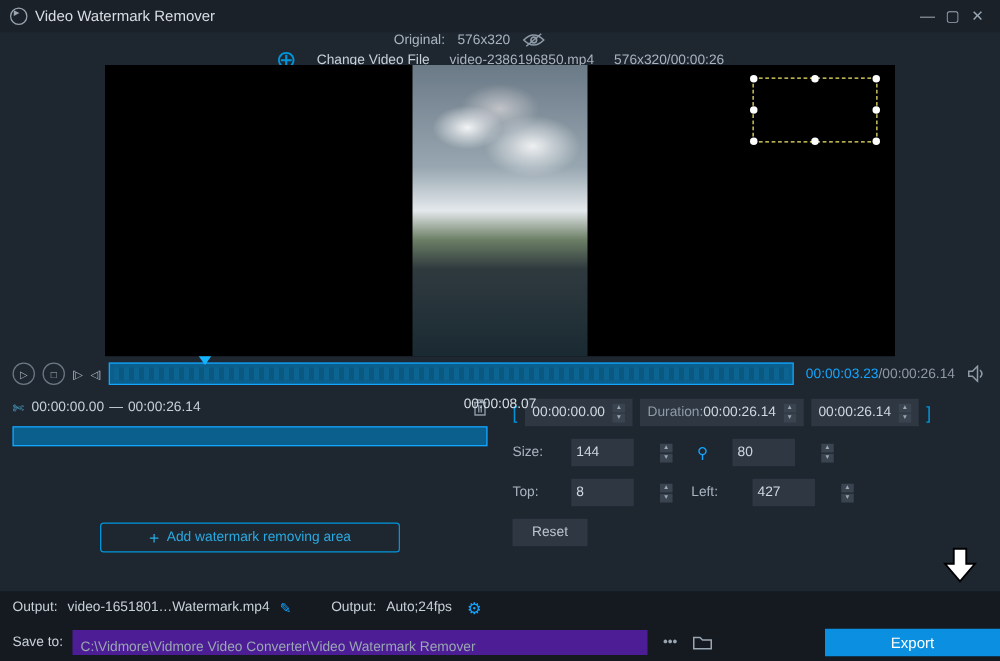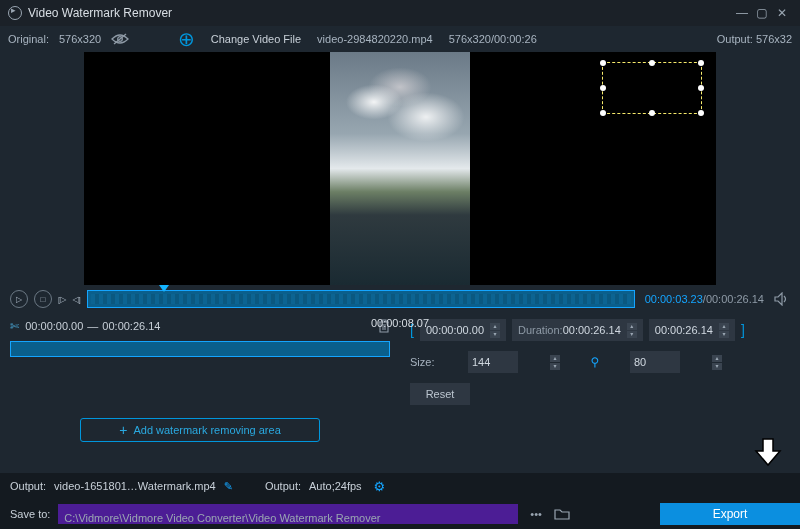--- a/index.html
+++ b/index.html
@@ -2,21 +2,21 @@
 <html><head>
 <meta charset="utf-8">
 <style>
   * { box-sizing: border-box; margin: 0; padding: 0; font-family: -apple-system, "Segoe UI", Arial, sans-serif; }
   html, body { width: 800px; height: 529px; background: #1e2730; color: #c8d0d8; overflow: hidden; font-size: 12px; }
   .titlebar { height: 26px; background: #1b2128; display: flex; align-items: center; padding: 0 8px; }
   .titlebar .logo { width: 14px; height: 14px; border: 1.5px solid #9aa6b2; border-radius: 50%; margin-right: 6px; position: relative; }
   .titlebar .logo::after { content: "▸"; position: absolute; left: 2px; top: -2px; font-size: 9px; color: #9aa6b2; }
   .titlebar .title { font-size: 12px; color: #d8dee4; flex: 1; }
   .titlebar .winbtn { width: 20px; text-align: center; color: #9aa6b2; font-size: 12px; cursor: pointer; }
-  .srcbar { height: 26px; display: flex; align-items: center; font-size: 11px; padding: 0 8px; }
+  .srcbar { height: 26px; display: flex; align-items: center; font-size: 11px; padding: 0 8px; flex-direction: column; }
   .srcbar .orig { width: 170px; display: flex; align-items: center; gap: 10px; color: #a8b4c0; }
   .srcbar .eye { color: #8e9aa6; }
   .srcbar .eye svg { display: block; }
   .srcbar .center { flex: 1; display: flex; align-items: center; gap: 16px; color: #a8b4c0; }
   .srcbar .plus { color: #0096dc; font-size: 20px; line-height: 1; }
   .srcbar .chgsrc { color: #c8d0d8; }
   .srcbar .outdim { color: #a8b4c0; }
   .preview { height: 233px; background: #000; margin: 0 84px; position: relative; }
   .preview .frame { position: absolute; left: 50%; top: 0; transform: translateX(-50%); width: 140px; height: 100%;
     background: linear-gradient(#6b7a87 0%, #97a6b0 35%, #e4e9ec 50%, #6c7f65 60%, #2f3a3f 70%, #1a2a32 100%); }
@@ -47,21 +47,21 @@
   .mid .left .range .trash { margin-left: auto; color: #8e9aa6; cursor: pointer; }
   .mid .left .bar { height: 16px; background: #0a5f8c; margin-top: 8px; border: 1px solid #14a5ff; }
   .mid .left .addbtn { margin-top: auto; margin-bottom: 8px; align-self: center; width: 240px; height: 24px; border: 1px solid #0096dc; border-radius: 3px; color: #2aa9e0; display: flex; align-items: center; justify-content: center; gap: 6px; font-size: 11px; cursor: pointer; }
   .mid .left .plus2 { color: #2aa9e0; font-size: 14px; }
   .mid .right { flex: 1; padding: 6px 10px 0 10px; font-size: 11px; color: #a8b4c0; }
   .timectrl { display: flex; align-items: center; gap: 6px; margin-bottom: 10px; }
   .br { color: #0096dc; font-size: 14px; }
   .tbox { background: #2e3742; height: 22px; display: flex; align-items: center; padding: 0 6px; color: #d0d8e0; }
   .spin { display: flex; flex-direction: column; margin-left: 6px; gap: 1px; }
   .spin div { width: 10px; height: 7px; background: #3a4450; font-size: 6px; color: #9aa6b2; text-align: center; line-height: 7px; cursor: pointer; }
-  .row { display: flex; align-items: center; gap: 26px; margin-bottom: 10px; }
+  .row { display: flex; align-items: center; gap: 15px; margin-bottom: 10px; }
   .row .lab { width: 32px; }
   .nbox { background: #2e3742; height: 22px; width: 50px; display: flex; align-items: center; padding: 0 4px; color: #d0d8e0; }
   .link { width: 18px; height: 18px; color: #14a5ff; display: flex; align-items: center; justify-content: center; font-size: 12px; }
   .resetbtn { width: 60px; height: 22px; background: #2e3742; color: #bcc6d0; display: flex; align-items: center; justify-content: center; cursor: pointer; font-size: 11px; }
   .curtime { position: absolute; left: 50%; transform: translateX(-50%); top: 317px; font-size: 11px; color: #d8dee4; }
   .bottom { position: absolute; left: 0; right: 0; bottom: 0; }
   .bar1 { height: 26px; background: #141a20; display: flex; align-items: center; padding: 0 10px; gap: 8px; font-size: 11px; }
   .bar1 .pen { color: #14a5ff; cursor: pointer; }
   .bar1 .gear { color: #14a5ff; cursor: pointer; font-size: 13px; margin-left: 4px; }
   .bar1 .dlarrow { position: absolute; right: 18px; bottom: 62px; color: #fff; }
@@ -91,21 +91,21 @@
       <svg width="18" height="12" viewBox="0 0 18 12">
           <path d="M1 6 Q9 -2 17 6 Q9 14 1 6 Z" fill="none" stroke="#8e9aa6" stroke-width="1.3"></path>
           <circle cx="9" cy="6" r="2.3" fill="none" stroke="#8e9aa6" stroke-width="1.3"></circle>
           <line x1="3" y1="11" x2="15" y2="1" stroke="#8e9aa6" stroke-width="1.3"></line>
         </svg>
     </span>
   </div>
   <div class="center">
     <span class="plus">⊕</span>
     <span class="chgsrc">Change Video File</span>
-    <span>video-2984820220.mp4</span>
+    <span>video-2386196850.mp4</span>
     <span>576x320/00:00:26</span>
   </div>
   <div class="outdim">
     <span>Output:</span>
     <span>576x32</span>
   </div>
 </div>
 
 <div class="preview">
   <div class="frame">
@@ -196,20 +196,38 @@
       <div class="nbox">
           <span>144</span>
         </div>
       <div class="spin">
           <div>▴</div>
           <div>▾</div>
         </div>
       <span class="link">⚲</span>
       <div class="nbox">
           <span>80</span>
+        </div>
+      <div class="spin">
+          <div>▴</div>
+          <div>▾</div>
+        </div>
+    </div>
+    <div class="row">
+      <span class="lab">Top:</span>
+      <div class="nbox">
+          <span>8</span>
+        </div>
+      <div class="spin">
+          <div>▴</div>
+          <div>▾</div>
+        </div>
+      <span style="width:34px">Left:</span>
+      <div class="nbox">
+          <span>427</span>
         </div>
       <div class="spin">
           <div>▴</div>
           <div>▾</div>
         </div>
     </div>
     <div class="resetbtn">
         <span>Reset</span>
       </div>
   </div>

